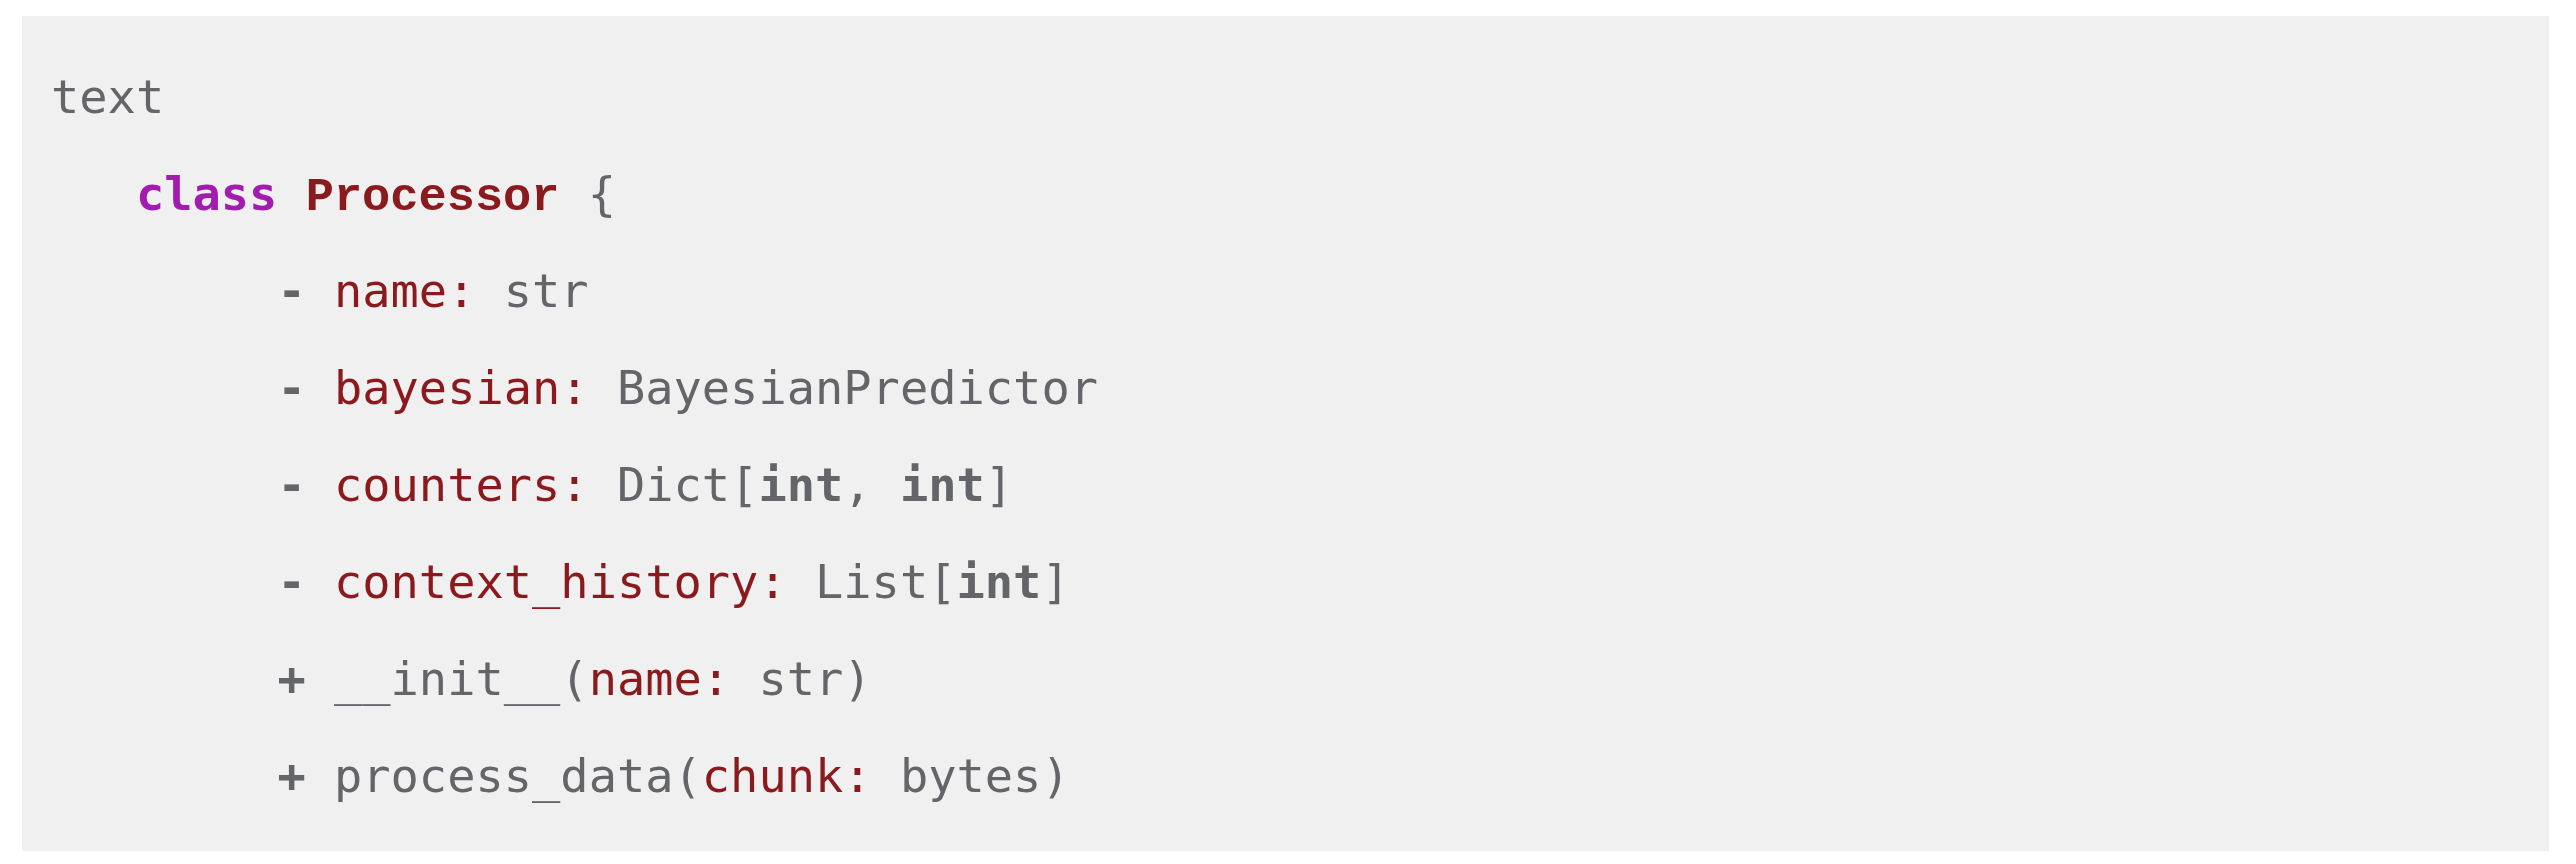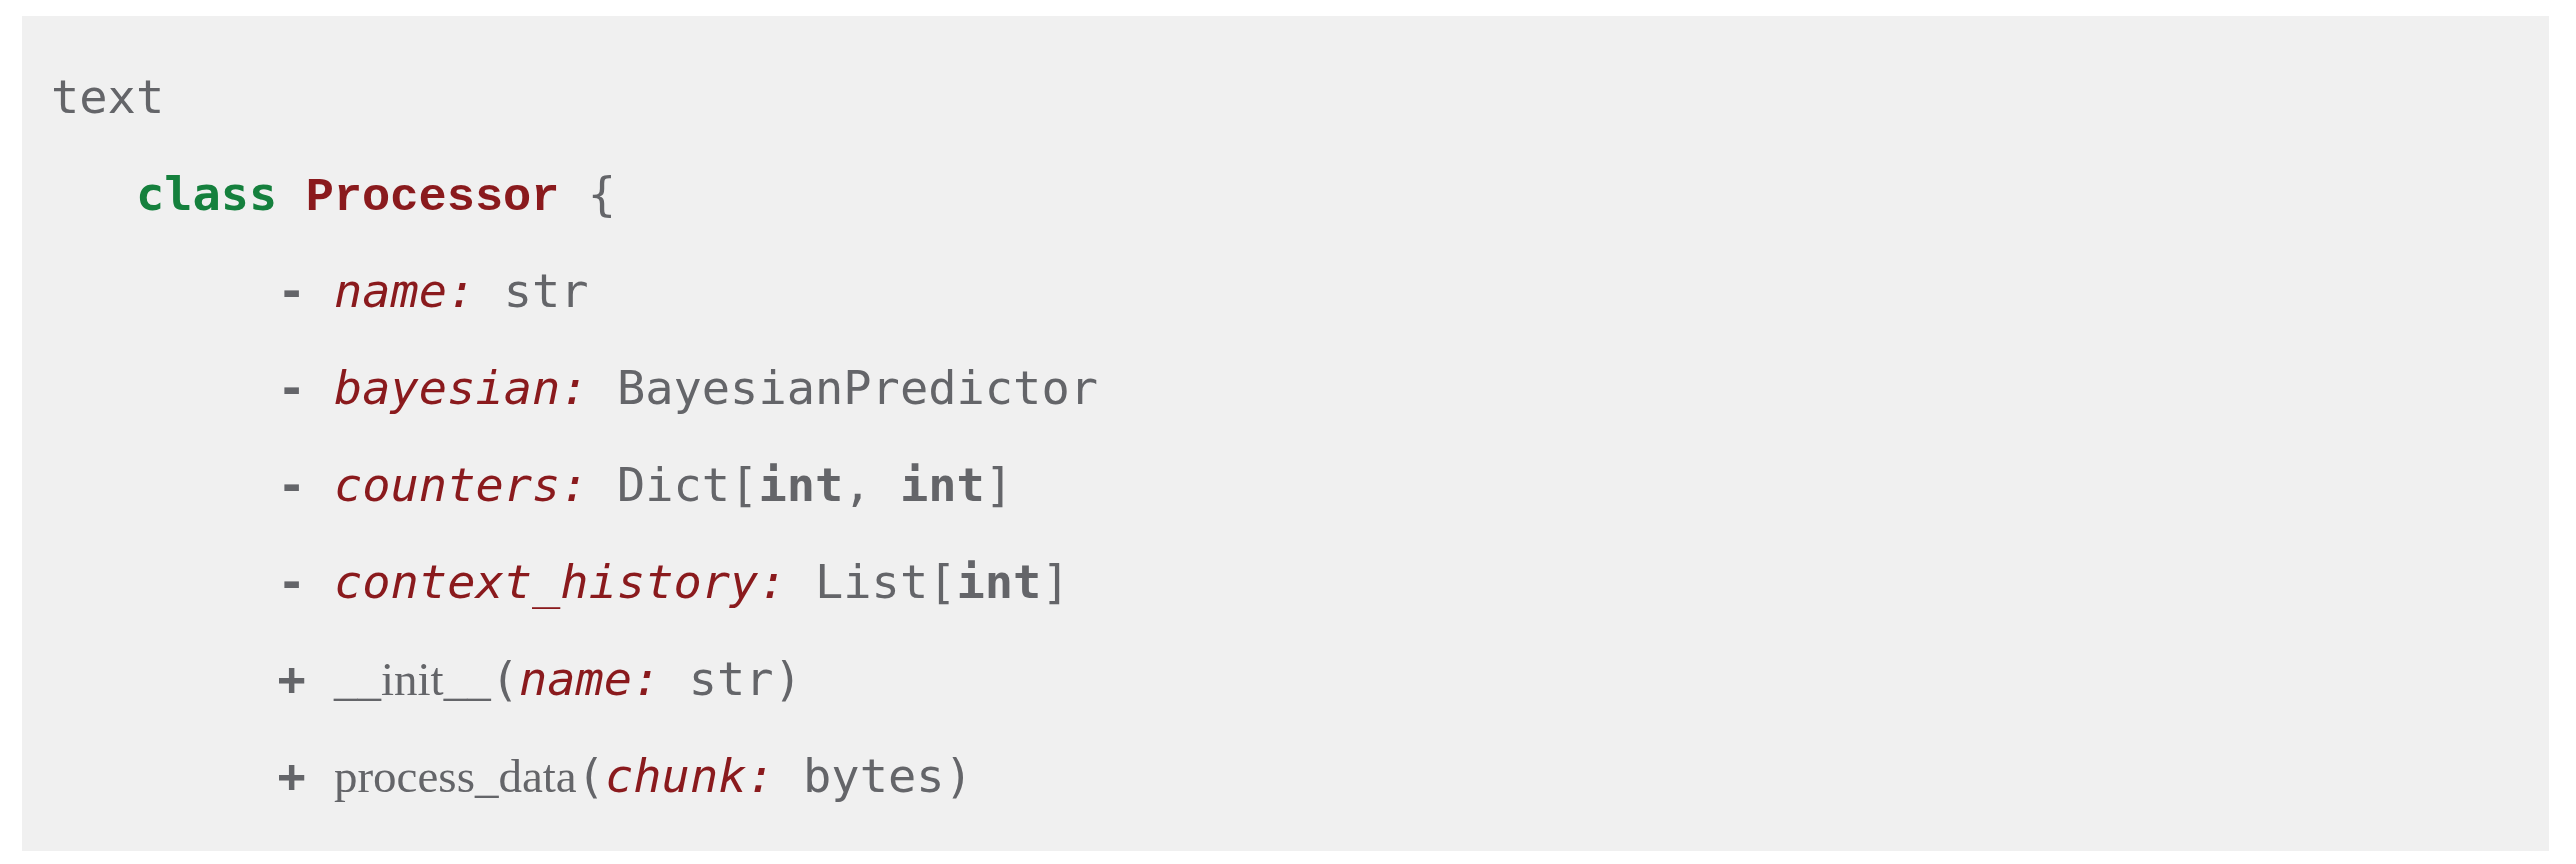--- a/index.html
+++ b/index.html
@@ -22,28 +22,28 @@
     }
     pre.code {
       margin: 0;
       font-family: "DejaVu Sans Mono", "Liberation Mono", monospace;
       font-size: 47px;
       line-height: 97px;
       color: #646569;
       white-space: pre;
     }
     .line { display: block; height: 97px; }
-    .kw { font-weight: bold; color: #15803d; }
+    .kw { font-weight: bold; color: #a21caf; }
     .cls { font-weight: bold; color: #8a1a1d; font-family: Liberation Mono, monospace; }
-    .attr { color: #8a1a1d; font-style: italic; }
+    .attr { color: #8a1a1d; }
     .type { color: #646569; }
     .bi { font-weight: bold; color: #646569; margin-top: 39px; }
     .punct { color: #646569; }
     .op { font-weight: bold; color: #646569; }
-    .fn { color: #646569; font-family: Liberation Serif, serif; }
+    .fn { color: #646569; }
   </style>
 </head>
 <body>
 
 <div class="code-block">
 <pre class="code"><span class="line"><span>text</span></span><span class="line">   <span class="kw">class</span> <span class="cls">Processor</span> <span class="punct">{</span></span><span class="line">        <span class="op">-</span> <span class="attr">name:</span> <span class="type">str</span></span><span class="line">        <span class="op">-</span> <span class="attr">bayesian:</span> <span class="type">BayesianPredictor</span></span><span class="line">        <span class="op">-</span> <span class="attr">counters:</span> <span class="type">Dict[</span><span class="bi">int</span><span class="type">, </span><span class="bi">int</span><span class="type">]</span></span><span class="line">        <span class="op">-</span> <span class="attr">context_history:</span> <span class="type">List[</span><span class="bi">int</span><span class="type">]</span></span><span class="line">        <span class="op">+</span> <span class="fn">__init__</span><span class="punct">(</span><span class="attr">name:</span> <span class="type">str</span><span class="punct">)</span></span><span class="line">        <span class="op">+</span> <span class="fn">process_data</span><span class="punct">(</span><span class="attr">chunk:</span> <span class="type">bytes</span><span class="punct">)</span></span></pre>
 </div>
 
 
 </body></html>

